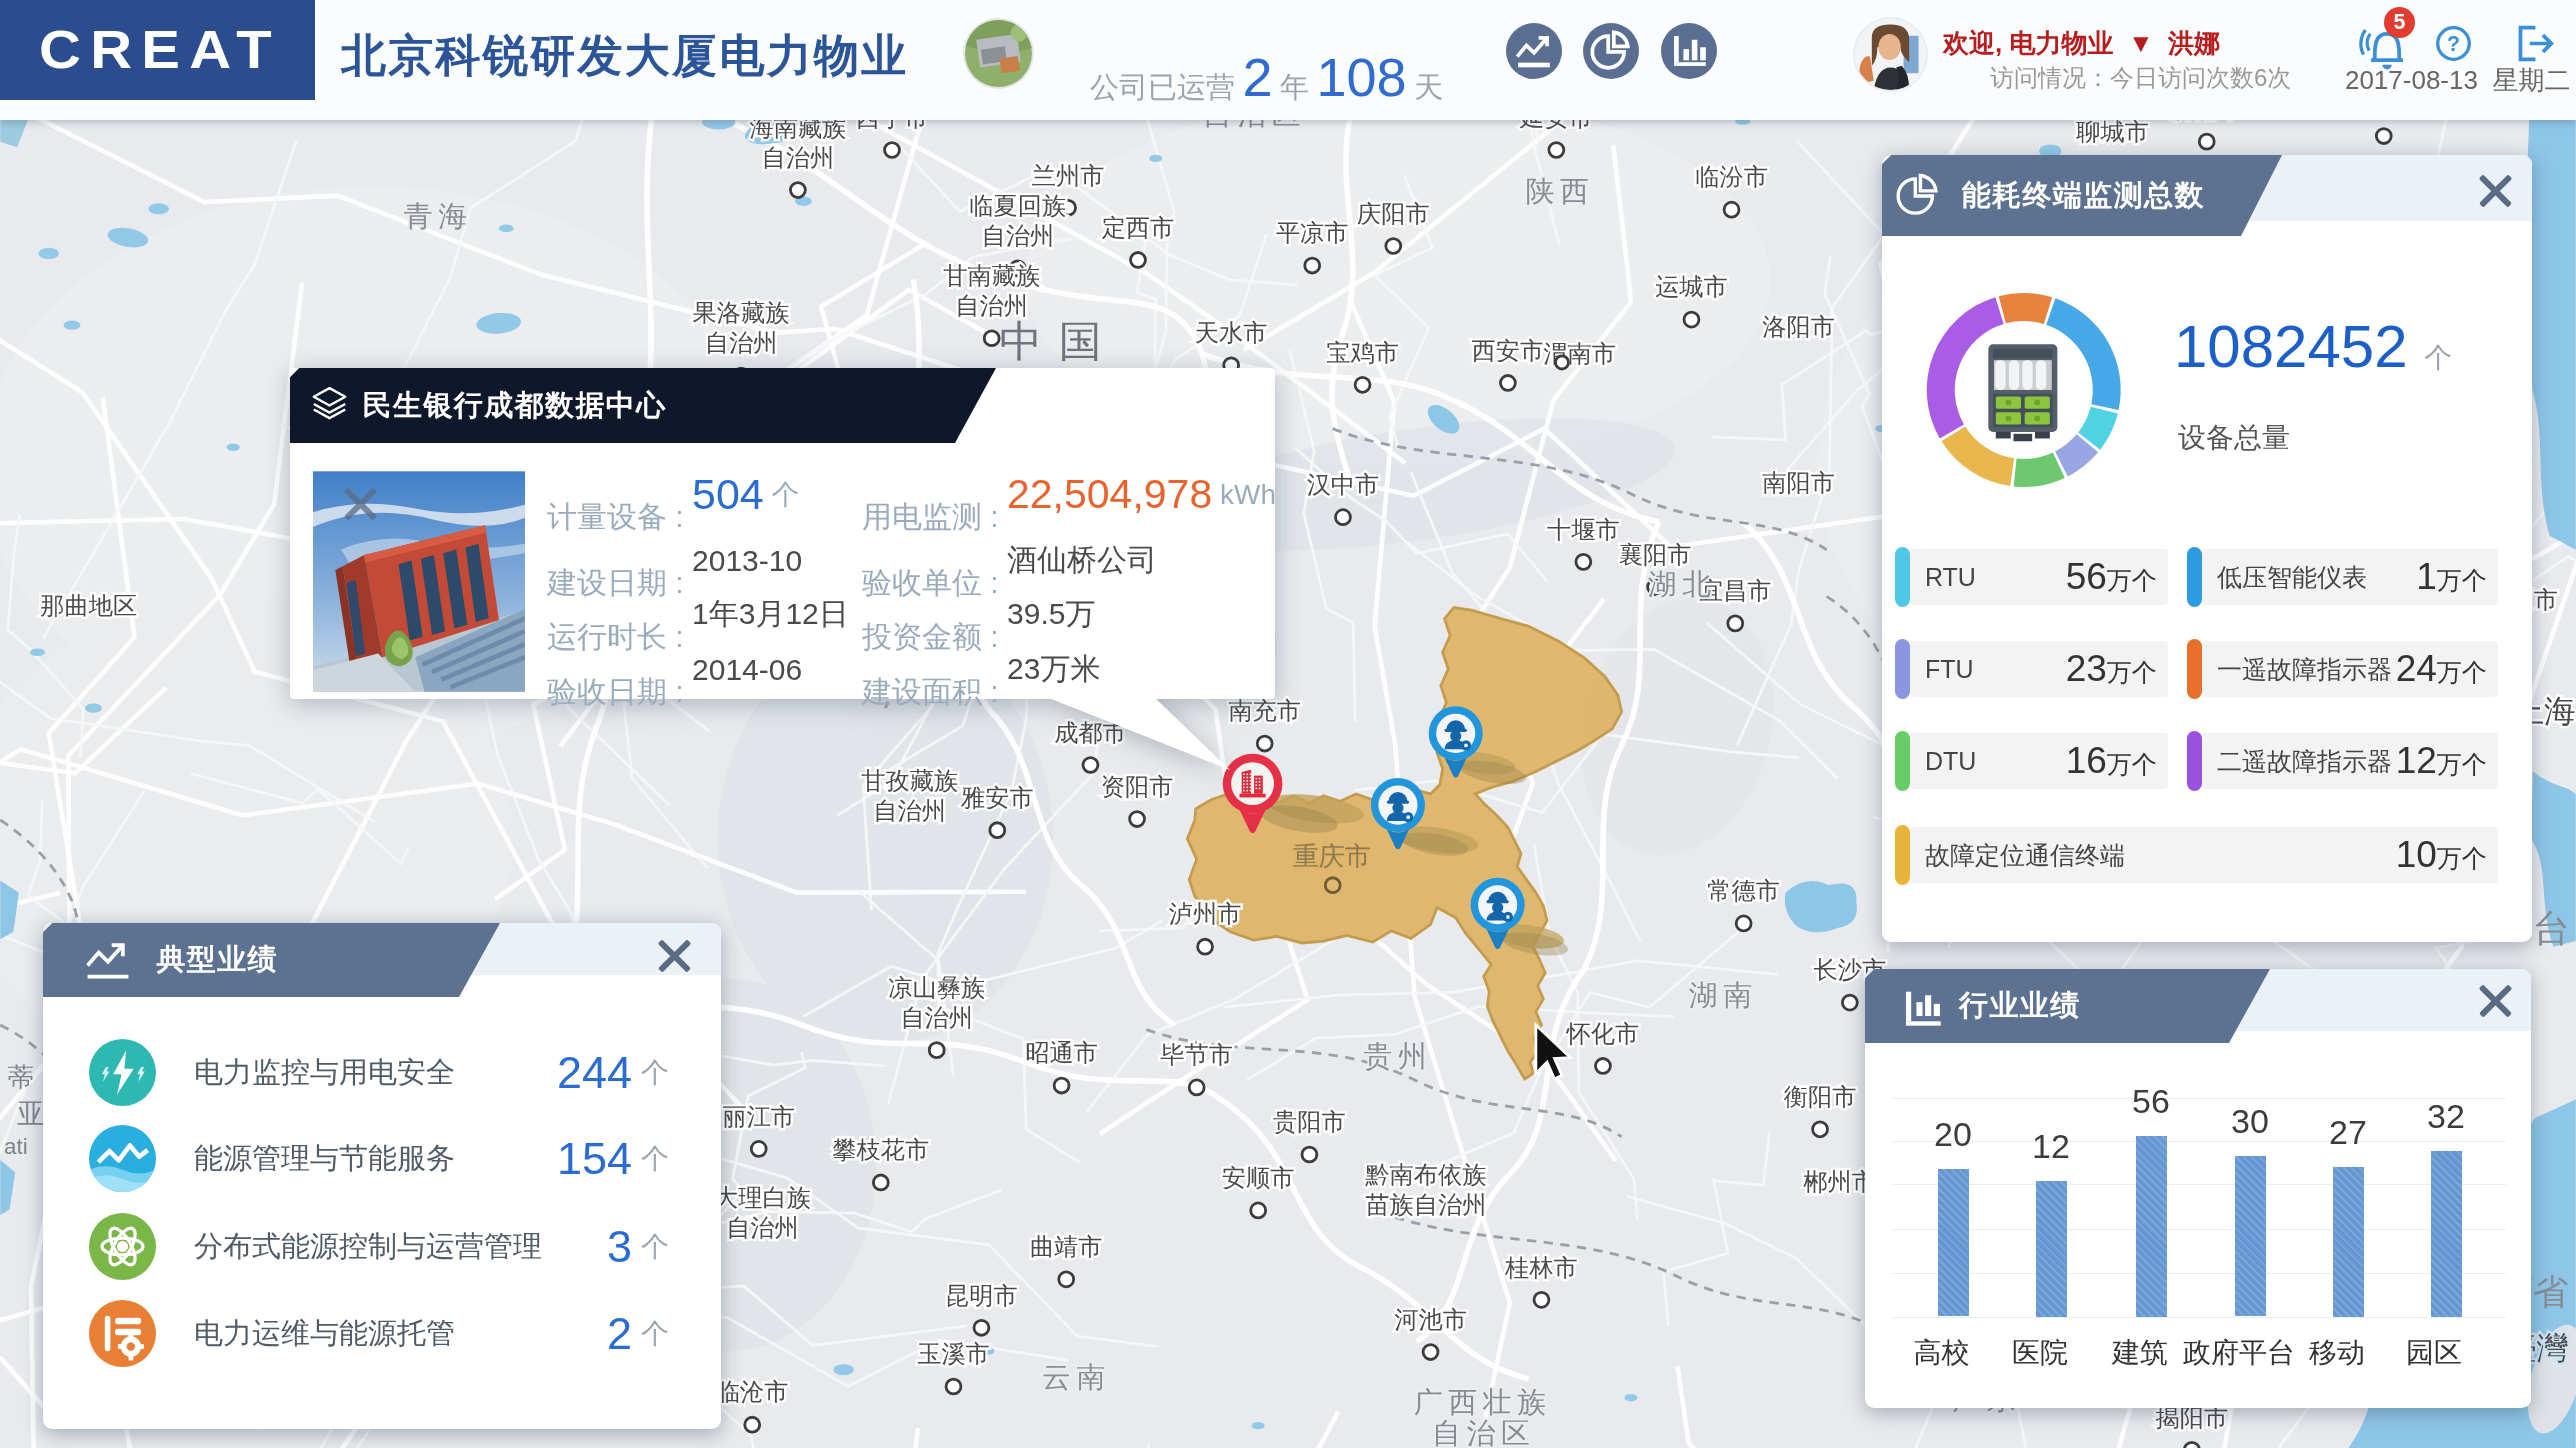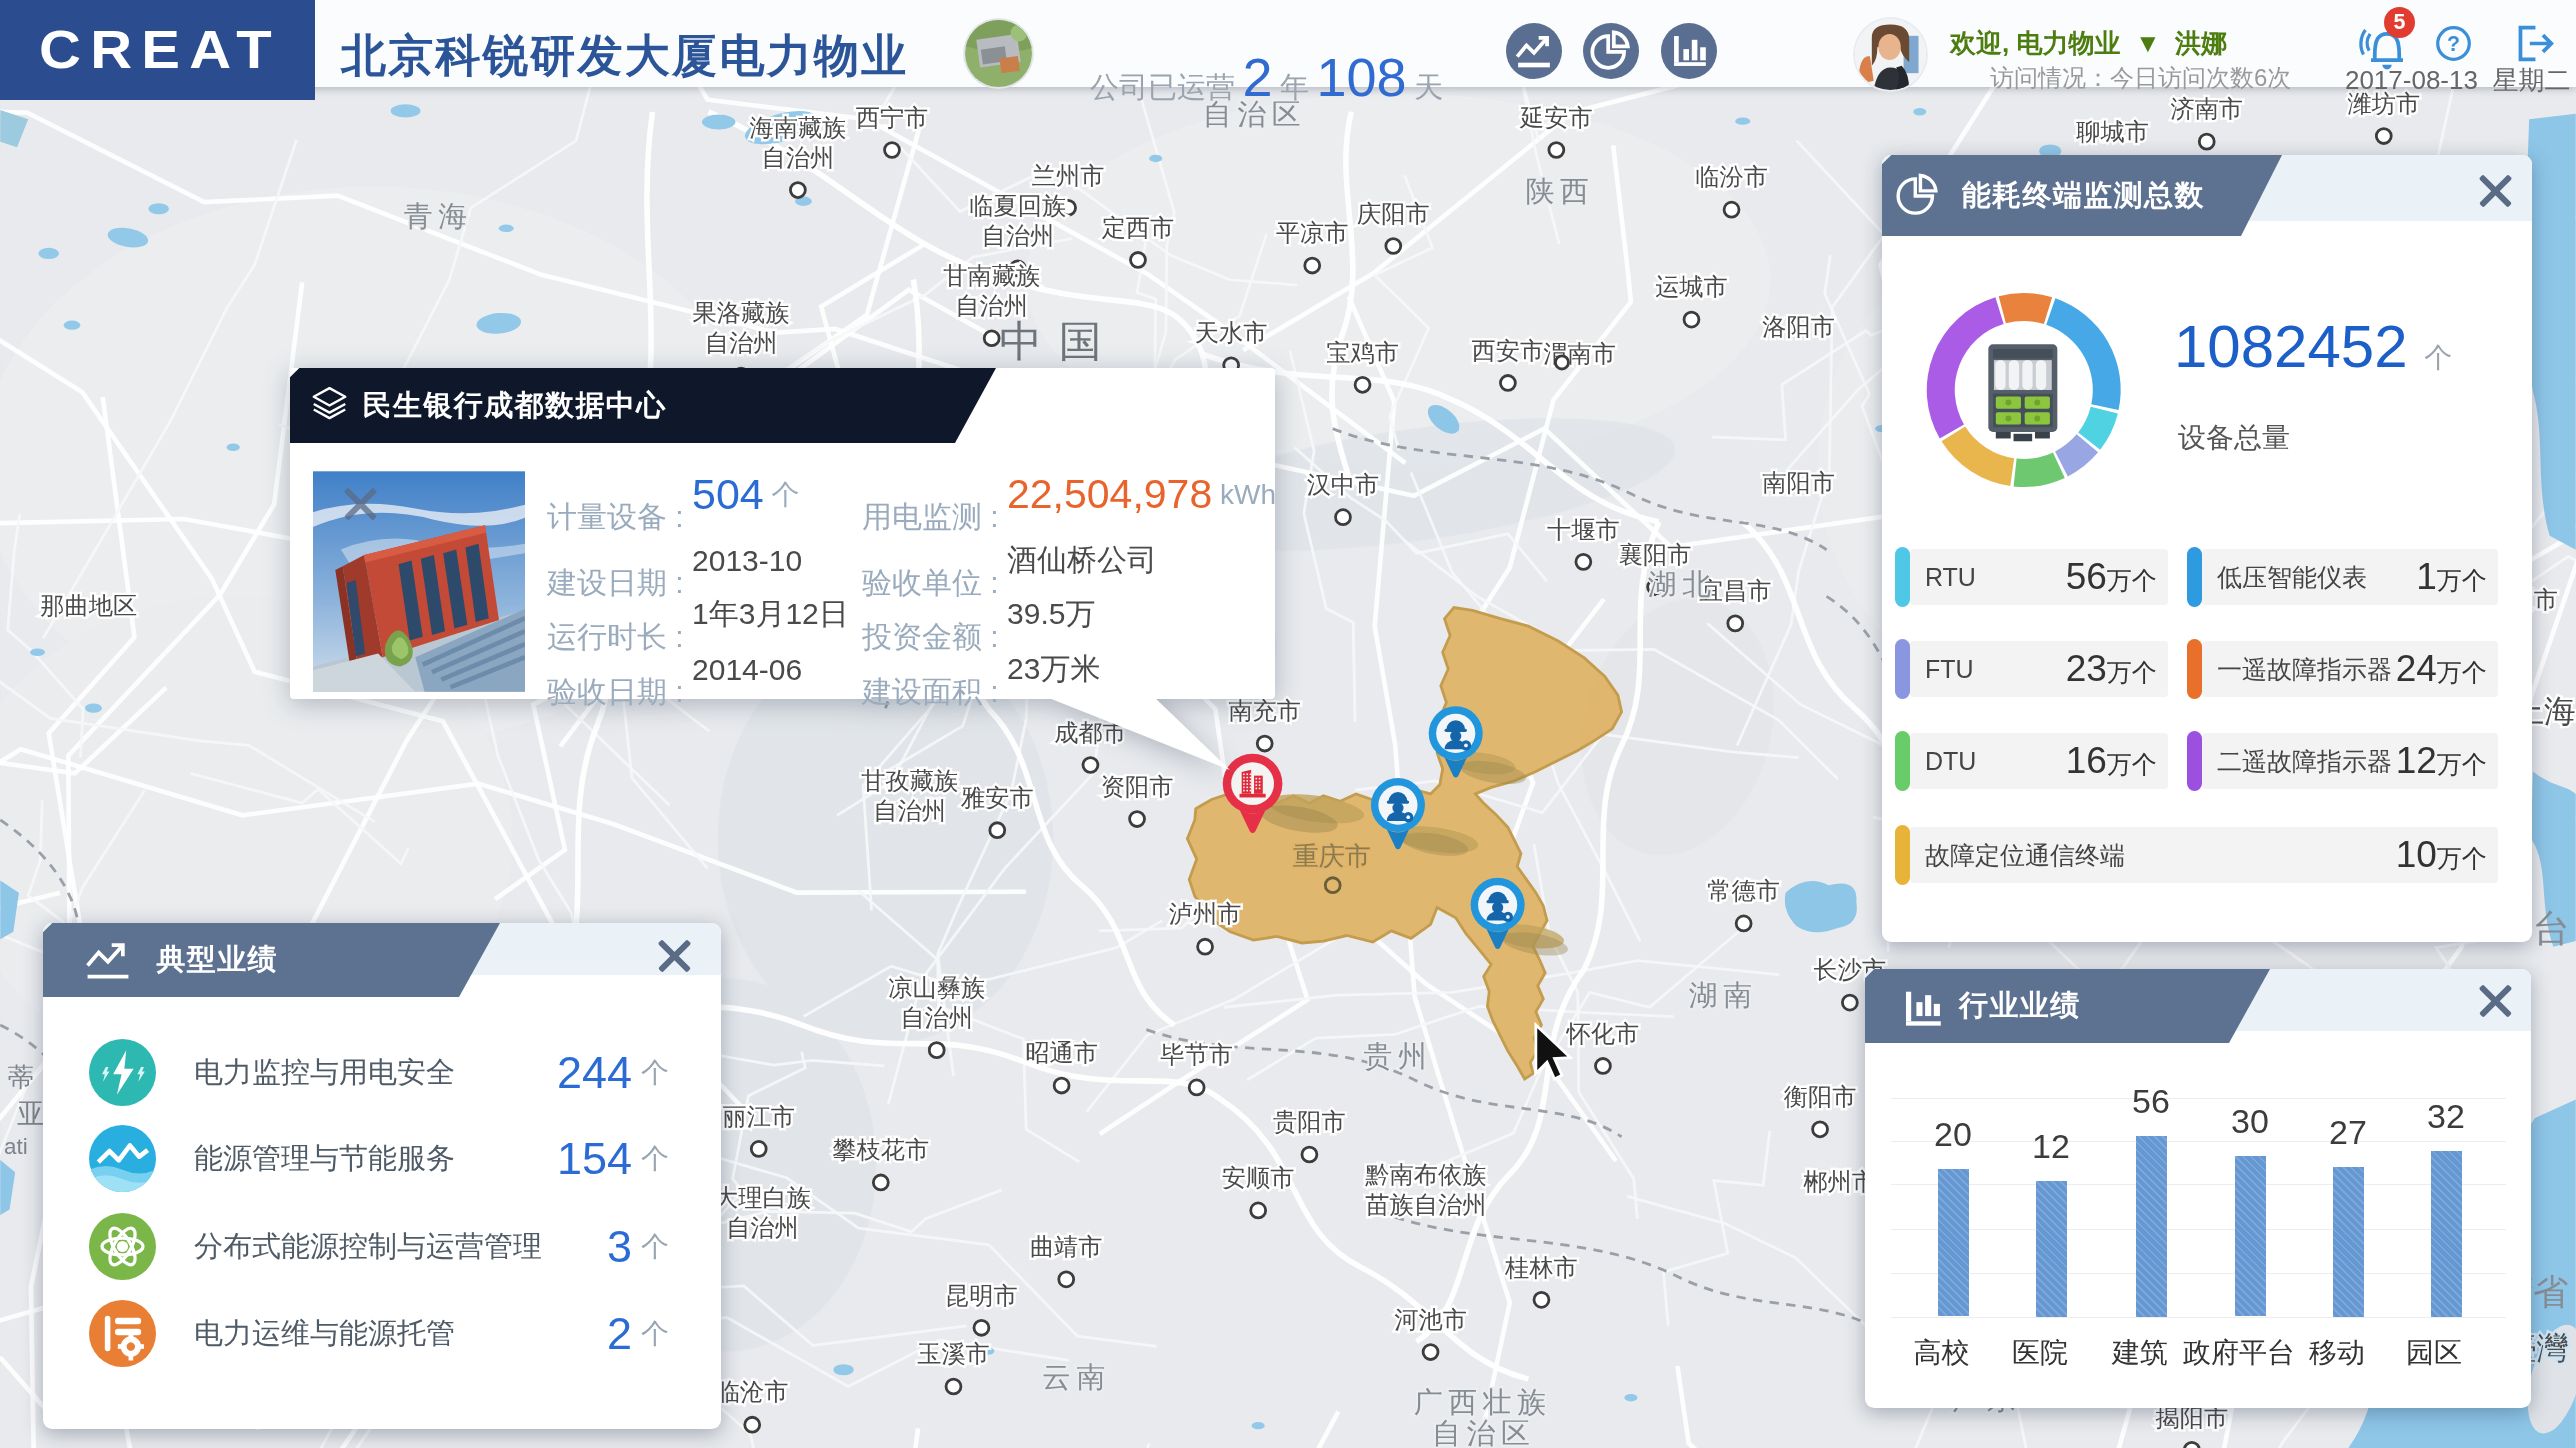--- a/index.html
+++ b/index.html
@@ -8,29 +8,29 @@
 #mapsvg{position:absolute;left:0;top:0;}
 .panel{position:absolute;background:#fff;border-radius:9.3px;box-shadow:0 4.7px 20.5px rgba(40,55,80,.35);}
 .pstrip{position:absolute;left:0;top:0;width:100%;border-radius:9.3px 9.3px 0 0;background:#ebf2f7;}
 .banner{position:absolute;background:#5d7191;color:#fff;display:flex;align-items:center;}
 .btxt{font-size:29px;font-weight:bold;letter-spacing:1.4px;}
 .xclose{position:absolute;width:37px;height:37px;}
 .xclose:before,.xclose:after{content:"";position:absolute;left:-1.9px;top:17px;width:41px;height:5.6px;background:#5a6b85;border-radius:1.9px;}
 .xclose:before{transform:rotate(45deg);}
 .xclose:after{transform:rotate(-45deg);}
 
-#header{position:absolute;left:0;top:0;width:2576px;height:87px;background:#fafcfe;box-shadow:0 2.8px 7.5px rgba(60,70,90,.3);z-index:50;}
+#header{position:absolute;left:0;top:0;width:2576px;height:120px;background:#fafcfe;box-shadow:0 2.8px 7.5px rgba(60,70,90,.3);z-index:50;}
 #logo{position:absolute;left:0;top:0;width:315px;height:100px;background:#2b4d90;}
 #logotxt{position:absolute;left:39px;top:16px;color:#fff;font-weight:bold;font-size:58px;letter-spacing:9.3px;transform:scaleY(0.92);}
 #htitle{position:absolute;left:341px;top:26px;font-size:45px;font-weight:bold;color:#2b5598;letter-spacing:2.3px;}
 #hstat{position:absolute;left:1090px;top:7.5px;height:100px;display:flex;align-items:flex-end;font-size:29px;color:#9aa3ae;}
 #hstat .n{color:#2f6bd0;font-size:54px;margin:0 7.5px;}
 .hicon{position:absolute;top:23px;width:56px;height:56px;border-radius:50%;background:#5a6e91;}
 #avatar{position:absolute;left:1855px;top:18.6px;width:71px;height:71px;border-radius:50%;overflow:hidden;box-shadow:0 0 0 1.9px #e8ecf0;}
-#welcome{position:absolute;left:1943px;top:26px;font-size:26px;color:#4d7c0f;font-weight:bold;margin-left:7px;}
+#welcome{position:absolute;left:1943px;top:26px;font-size:26px;color:#b91c1c;font-weight:bold;}
 #visits{position:absolute;left:1943px;top:62px;font-size:24px;color:#999;margin-left:47px;}
 #hdate{position:absolute;right:5.6px;top:63px;font-size:26px;color:#666;}
 
 #popup{position:absolute;left:290px;top:368px;width:985px;height:331px;filter:drop-shadow(0 5.6px 13px rgba(40,55,80,.3));}
 #pbody{position:absolute;left:0;top:0;width:985px;height:331px;background:#fff;border-radius:3.7px;}
 #ptail{position:absolute;left:757px;top:329px;width:196px;height:75px;}
 #pbanner{position:absolute;left:0;top:0;width:706px;height:75px;background:#0f172a;clip-path:polygon(0 9.3px,9.3px 0,706px 0,665px 75px,0 75px);display:flex;align-items:center;color:#fff;}
 #popph{position:absolute;left:23px;top:103px;width:212px;height:221px;overflow:hidden;}
 .prow{position:absolute;font-size:30px;color:#4a4a4a;white-space:nowrap;display:flex;align-items:center;height:69px;}
 .plbl{color:#9aabbd;margin-top:46px;}

